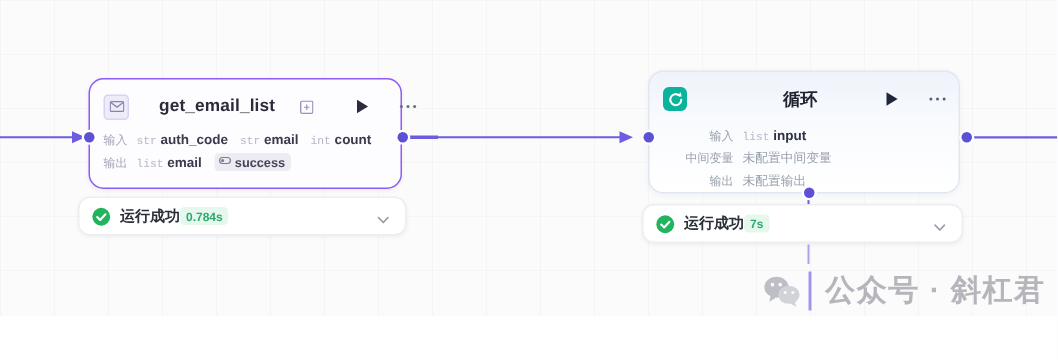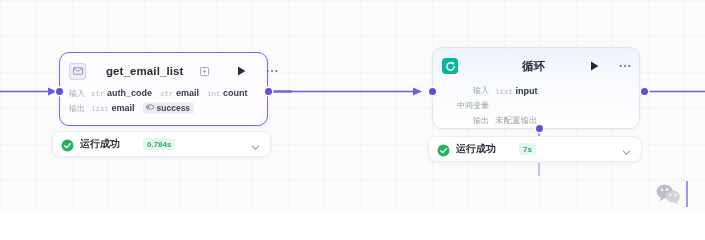--- a/index.html
+++ b/index.html
@@ -250,21 +250,21 @@
   }
   .check-icon {
     width: 13px; height: 13px;
     flex: 0 0 auto;
     margin-right: 6px;
   }
   .status-text {
     font-size: 10px;
     color: #2a2f3a;
     font-weight: 600;
-    margin-right: 23px;
+    margin-right: 0;
     white-space: nowrap;
   }
   .time-badge {
     background: #e6f7ee;
     color: #2bab6d;
     font-size: 8px;
     font-weight: 700;
     border-radius: 3px;
     padding: 1.5px 4px;
     white-space: nowrap;
@@ -433,20 +433,21 @@
     <div class="loop-body">
       <div class="loop-row">
         <span class="loop-key">输入</span>
         <span class="param">
           <span class="param-type">list</span>
           <span class="loop-val strong">input</span>
         </span>
       </div>
       <div class="loop-row">
         <span class="loop-key">中间变量</span>
+        <span class="loop-val">未配置中间变量</span>
       </div>
       <div class="loop-row">
         <span class="loop-key">输出</span>
         <span class="loop-val">未配置输出</span>
       </div>
     </div>
   </div>
 
   <div class="port" style="left:428.5px; top:88px;"></div>
   <div class="port" style="left:640.5px; top:88px;"></div>
@@ -493,14 +494,15 @@
         <polygon points="5,14 4,18.5 8.6,15.6" fill="#9a9aa6"></polygon>
         <ellipse cx="17.6" cy="13.6" rx="7.4" ry="6.3" fill="#b9b9c4"></ellipse>
         <polygon points="21.8,18.6 22.8,22 18.6,19.6" fill="#b9b9c4"></polygon>
         <circle cx="6.2" cy="6.6" r="1.25" fill="#ffffff"></circle>
         <circle cx="11.6" cy="6.6" r="1.25" fill="#ffffff"></circle>
         <circle cx="15" cy="12" r="1.05" fill="#ffffff"></circle>
         <circle cx="20.3" cy="12" r="1.05" fill="#ffffff"></circle>
       </svg>
     </span>
     <span class="wm-divider"></span>
+    <span class="wm-text">公众号 · 斜杠君</span>
   </div>
 </div>
 
 </body></html>

